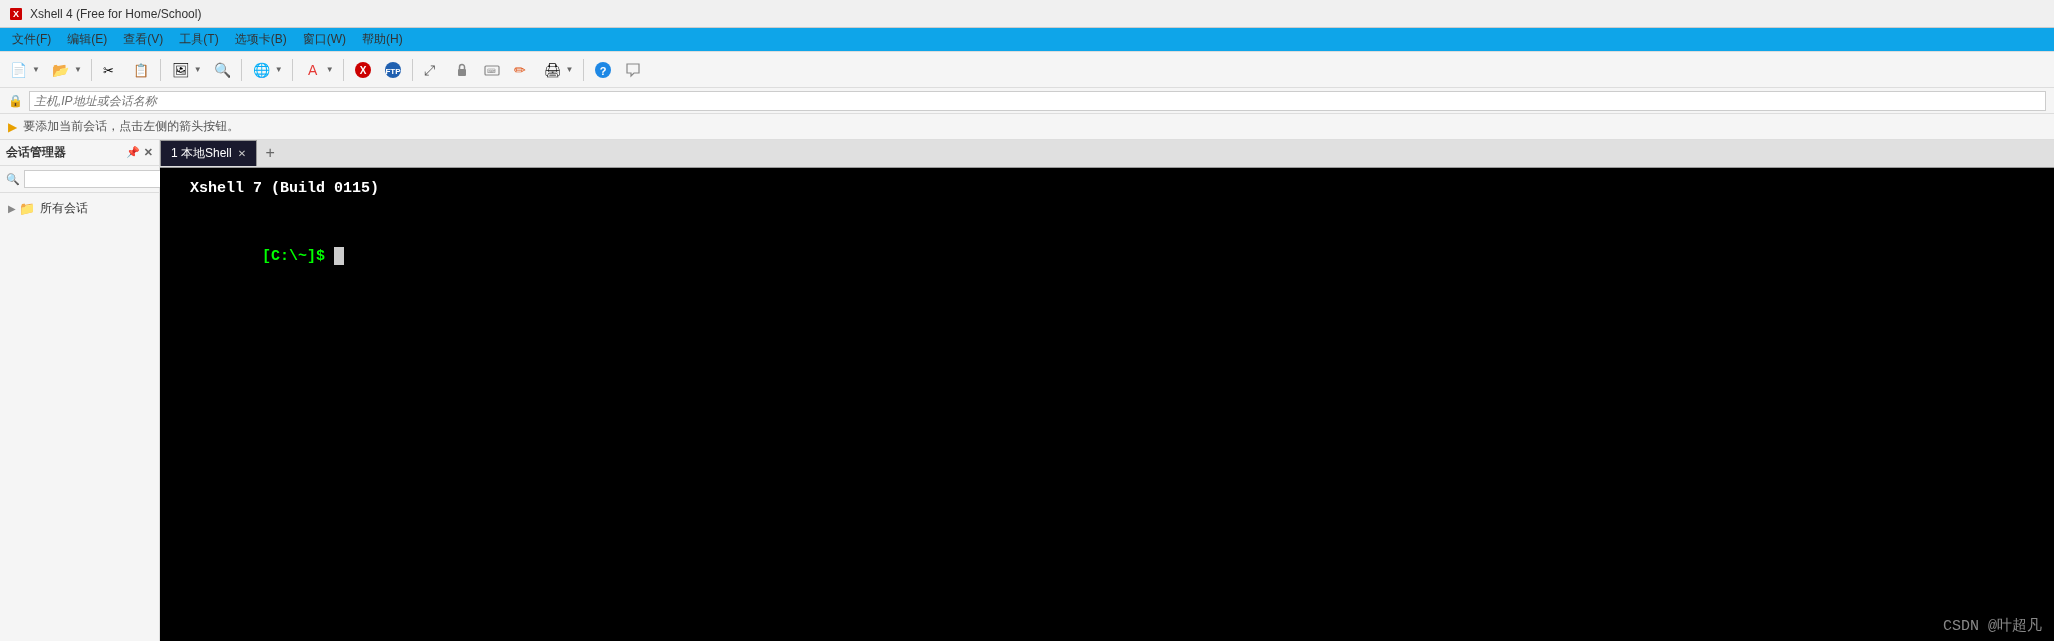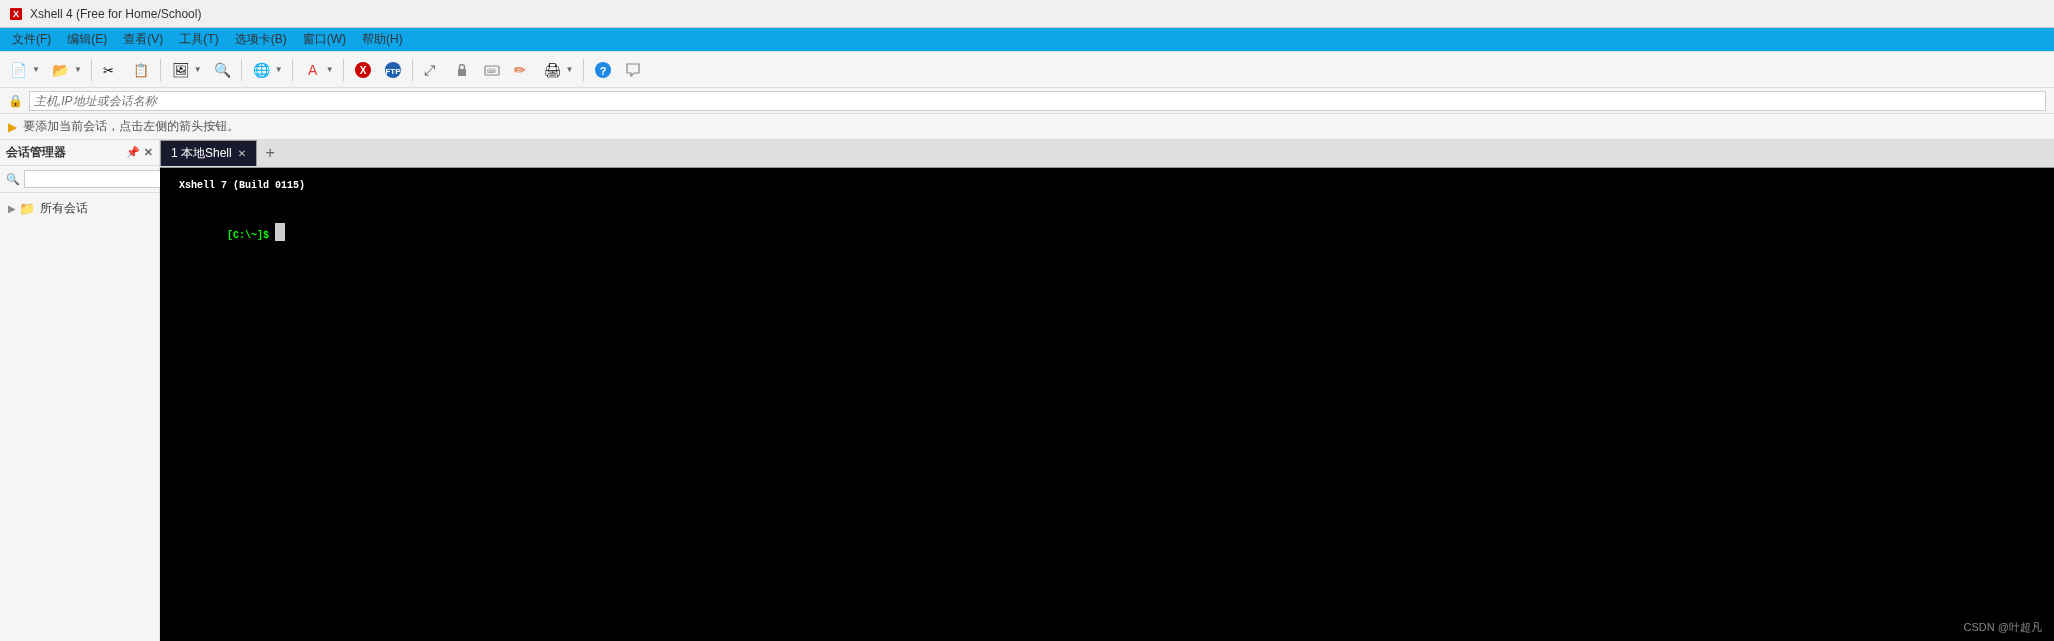--- a/index.html
+++ b/index.html
@@ -279,22 +279,22 @@
       border: 1px solid transparent;
       border-bottom: none;
     }
 
     
     .terminal {
       flex: 1;
       background: #000000;
       color: #cccccc;
       font-family: 'Courier New', 'Consolas', monospace;
-      font-size: 10px;
-      padding: 10px 19px;
+      font-size: 15px;
+      padding: 10px 30px;
       overflow: hidden;
       line-height: 1.5;
     }
     .terminal-line {
       white-space: pre;
       display: block;
     }
     .terminal-bold {
       font-weight: bold;
       color: #ffffff;
@@ -313,23 +313,23 @@
     }
     @keyframes blink {
       50% { opacity: 0; }
     }
 
     
     .watermark {
       position: fixed;
       bottom: 6px;
       right: 12px;
-      font-size: 11px;
+      font-size: 15px;
       color: #888;
-      font-family: Liberation Sans, sans-serif;
+      font-family: Liberation Mono, monospace;
     }
 
     
     .icon-red { color: #e53935; }
     .icon-blue { color: #1e88e5; }
   </style>
 </head>
 <body>
 
 <div class="title-bar">

